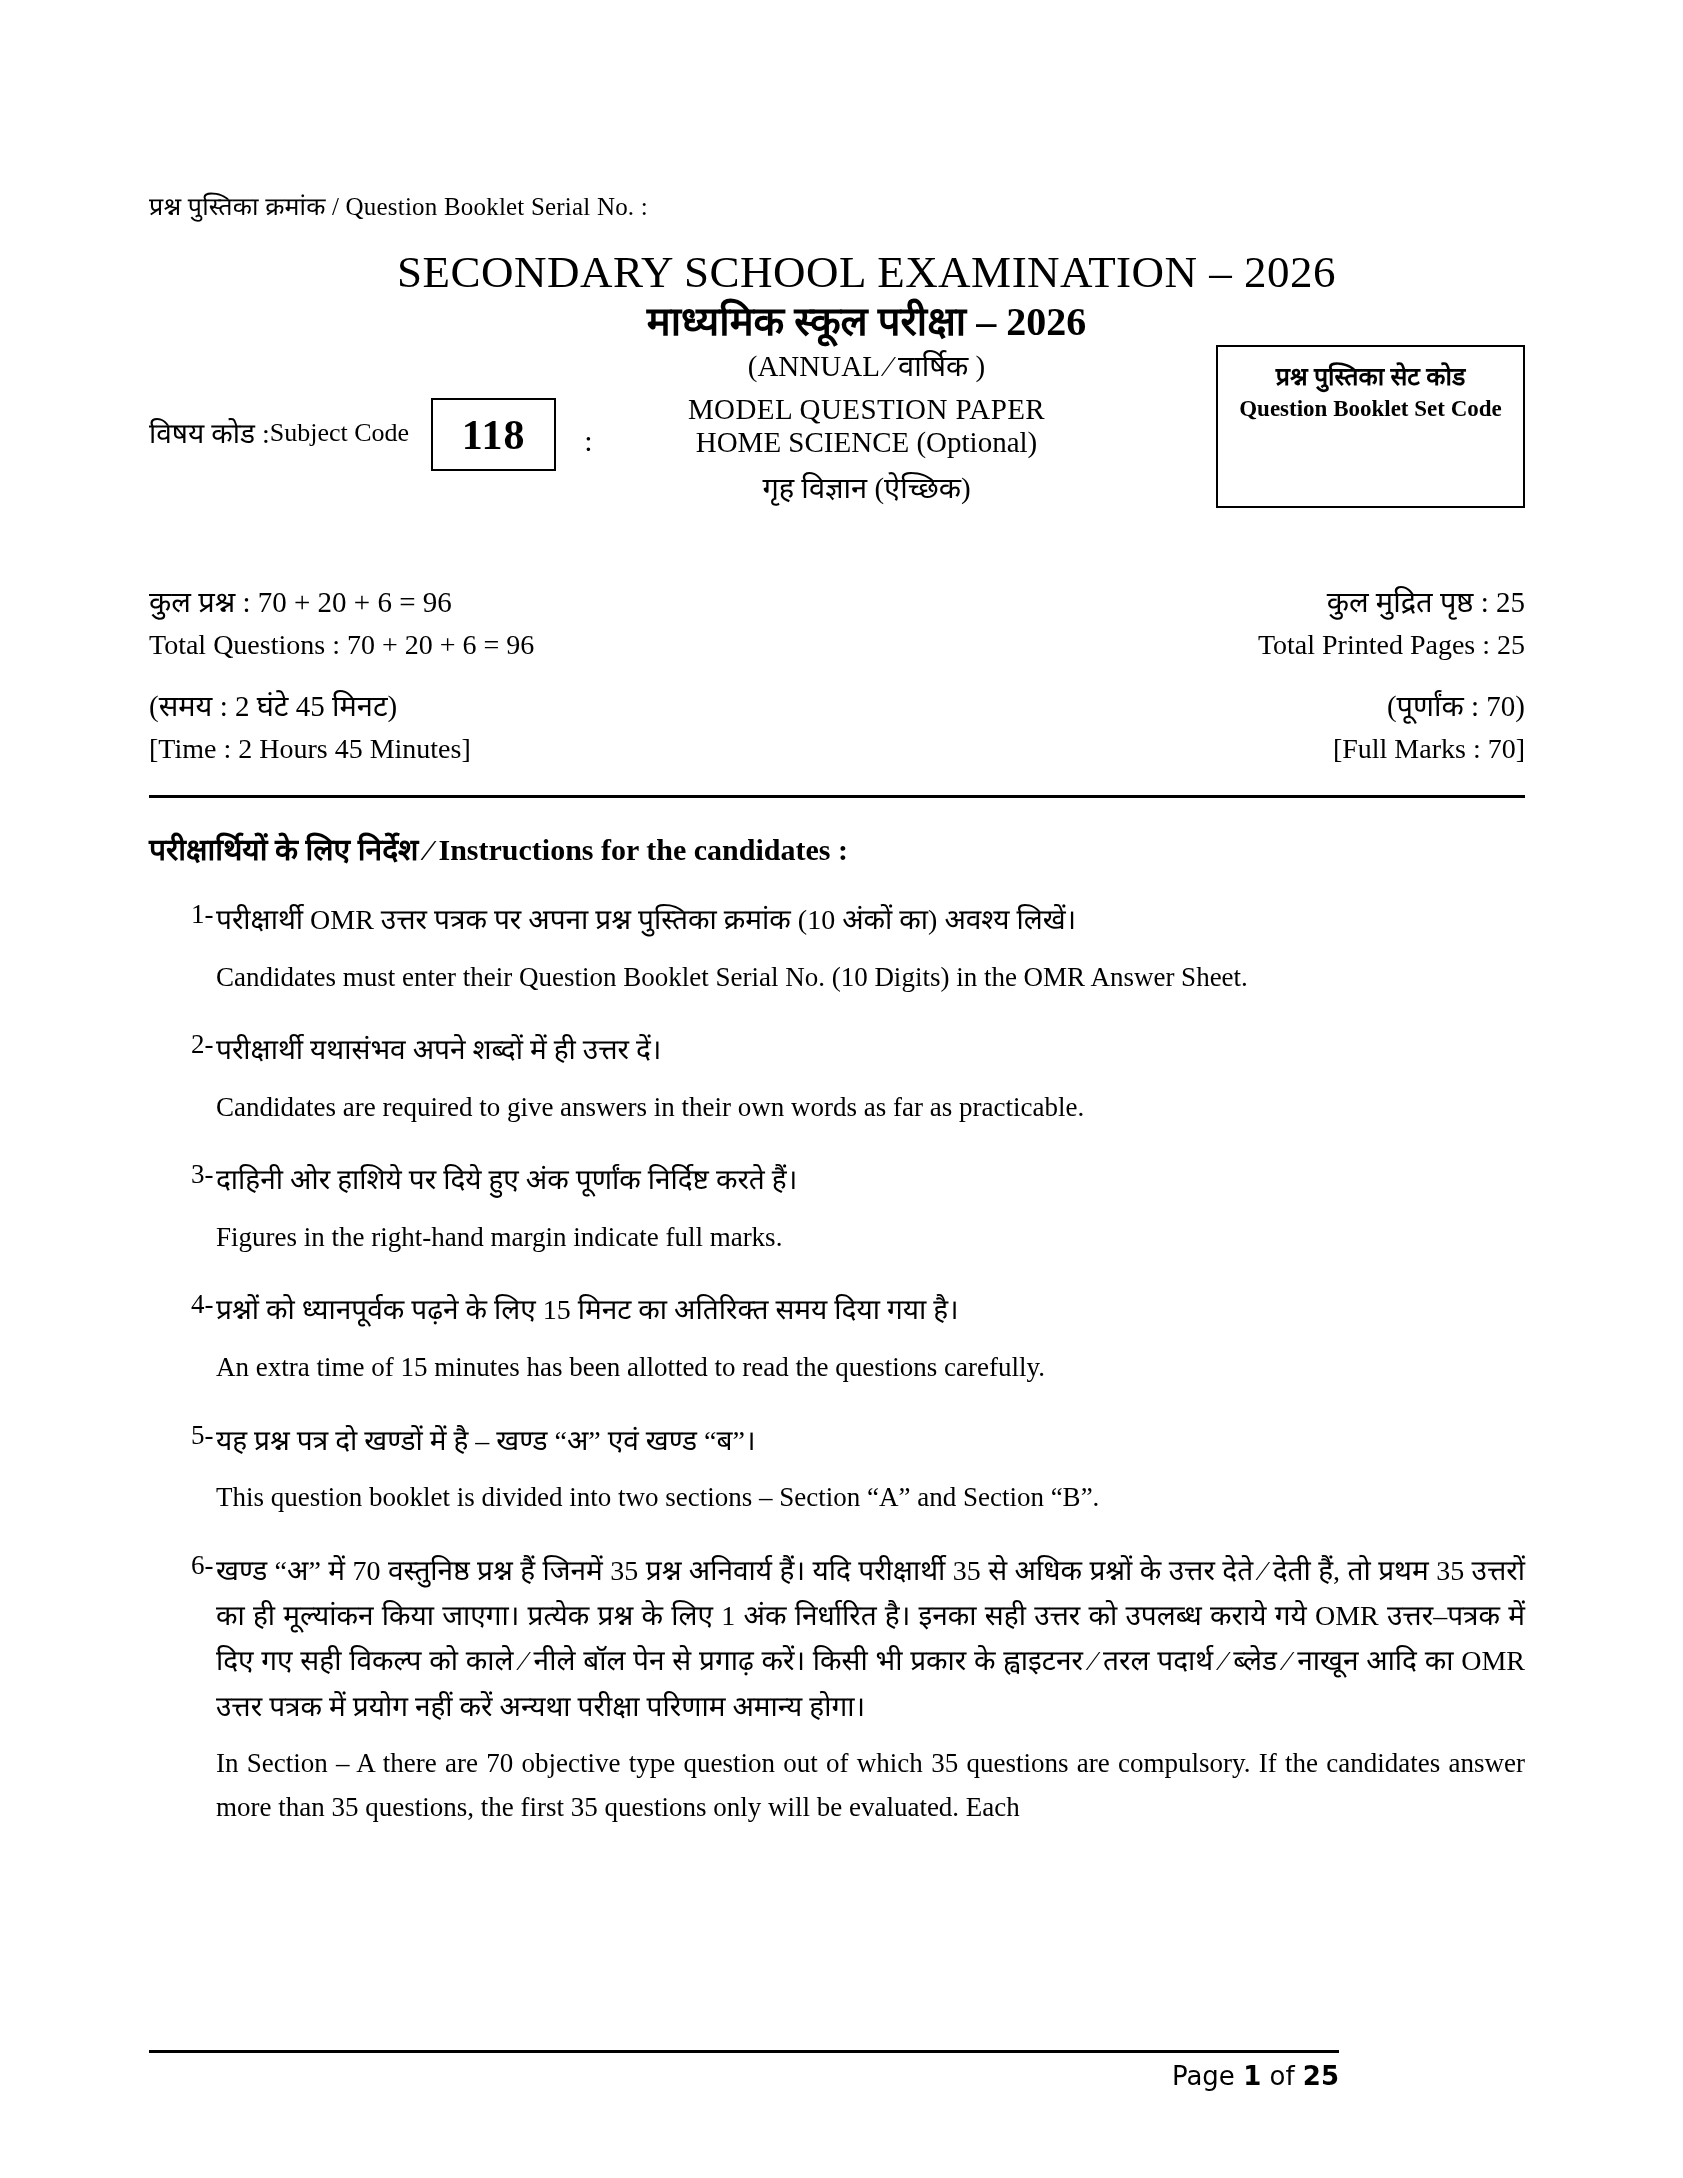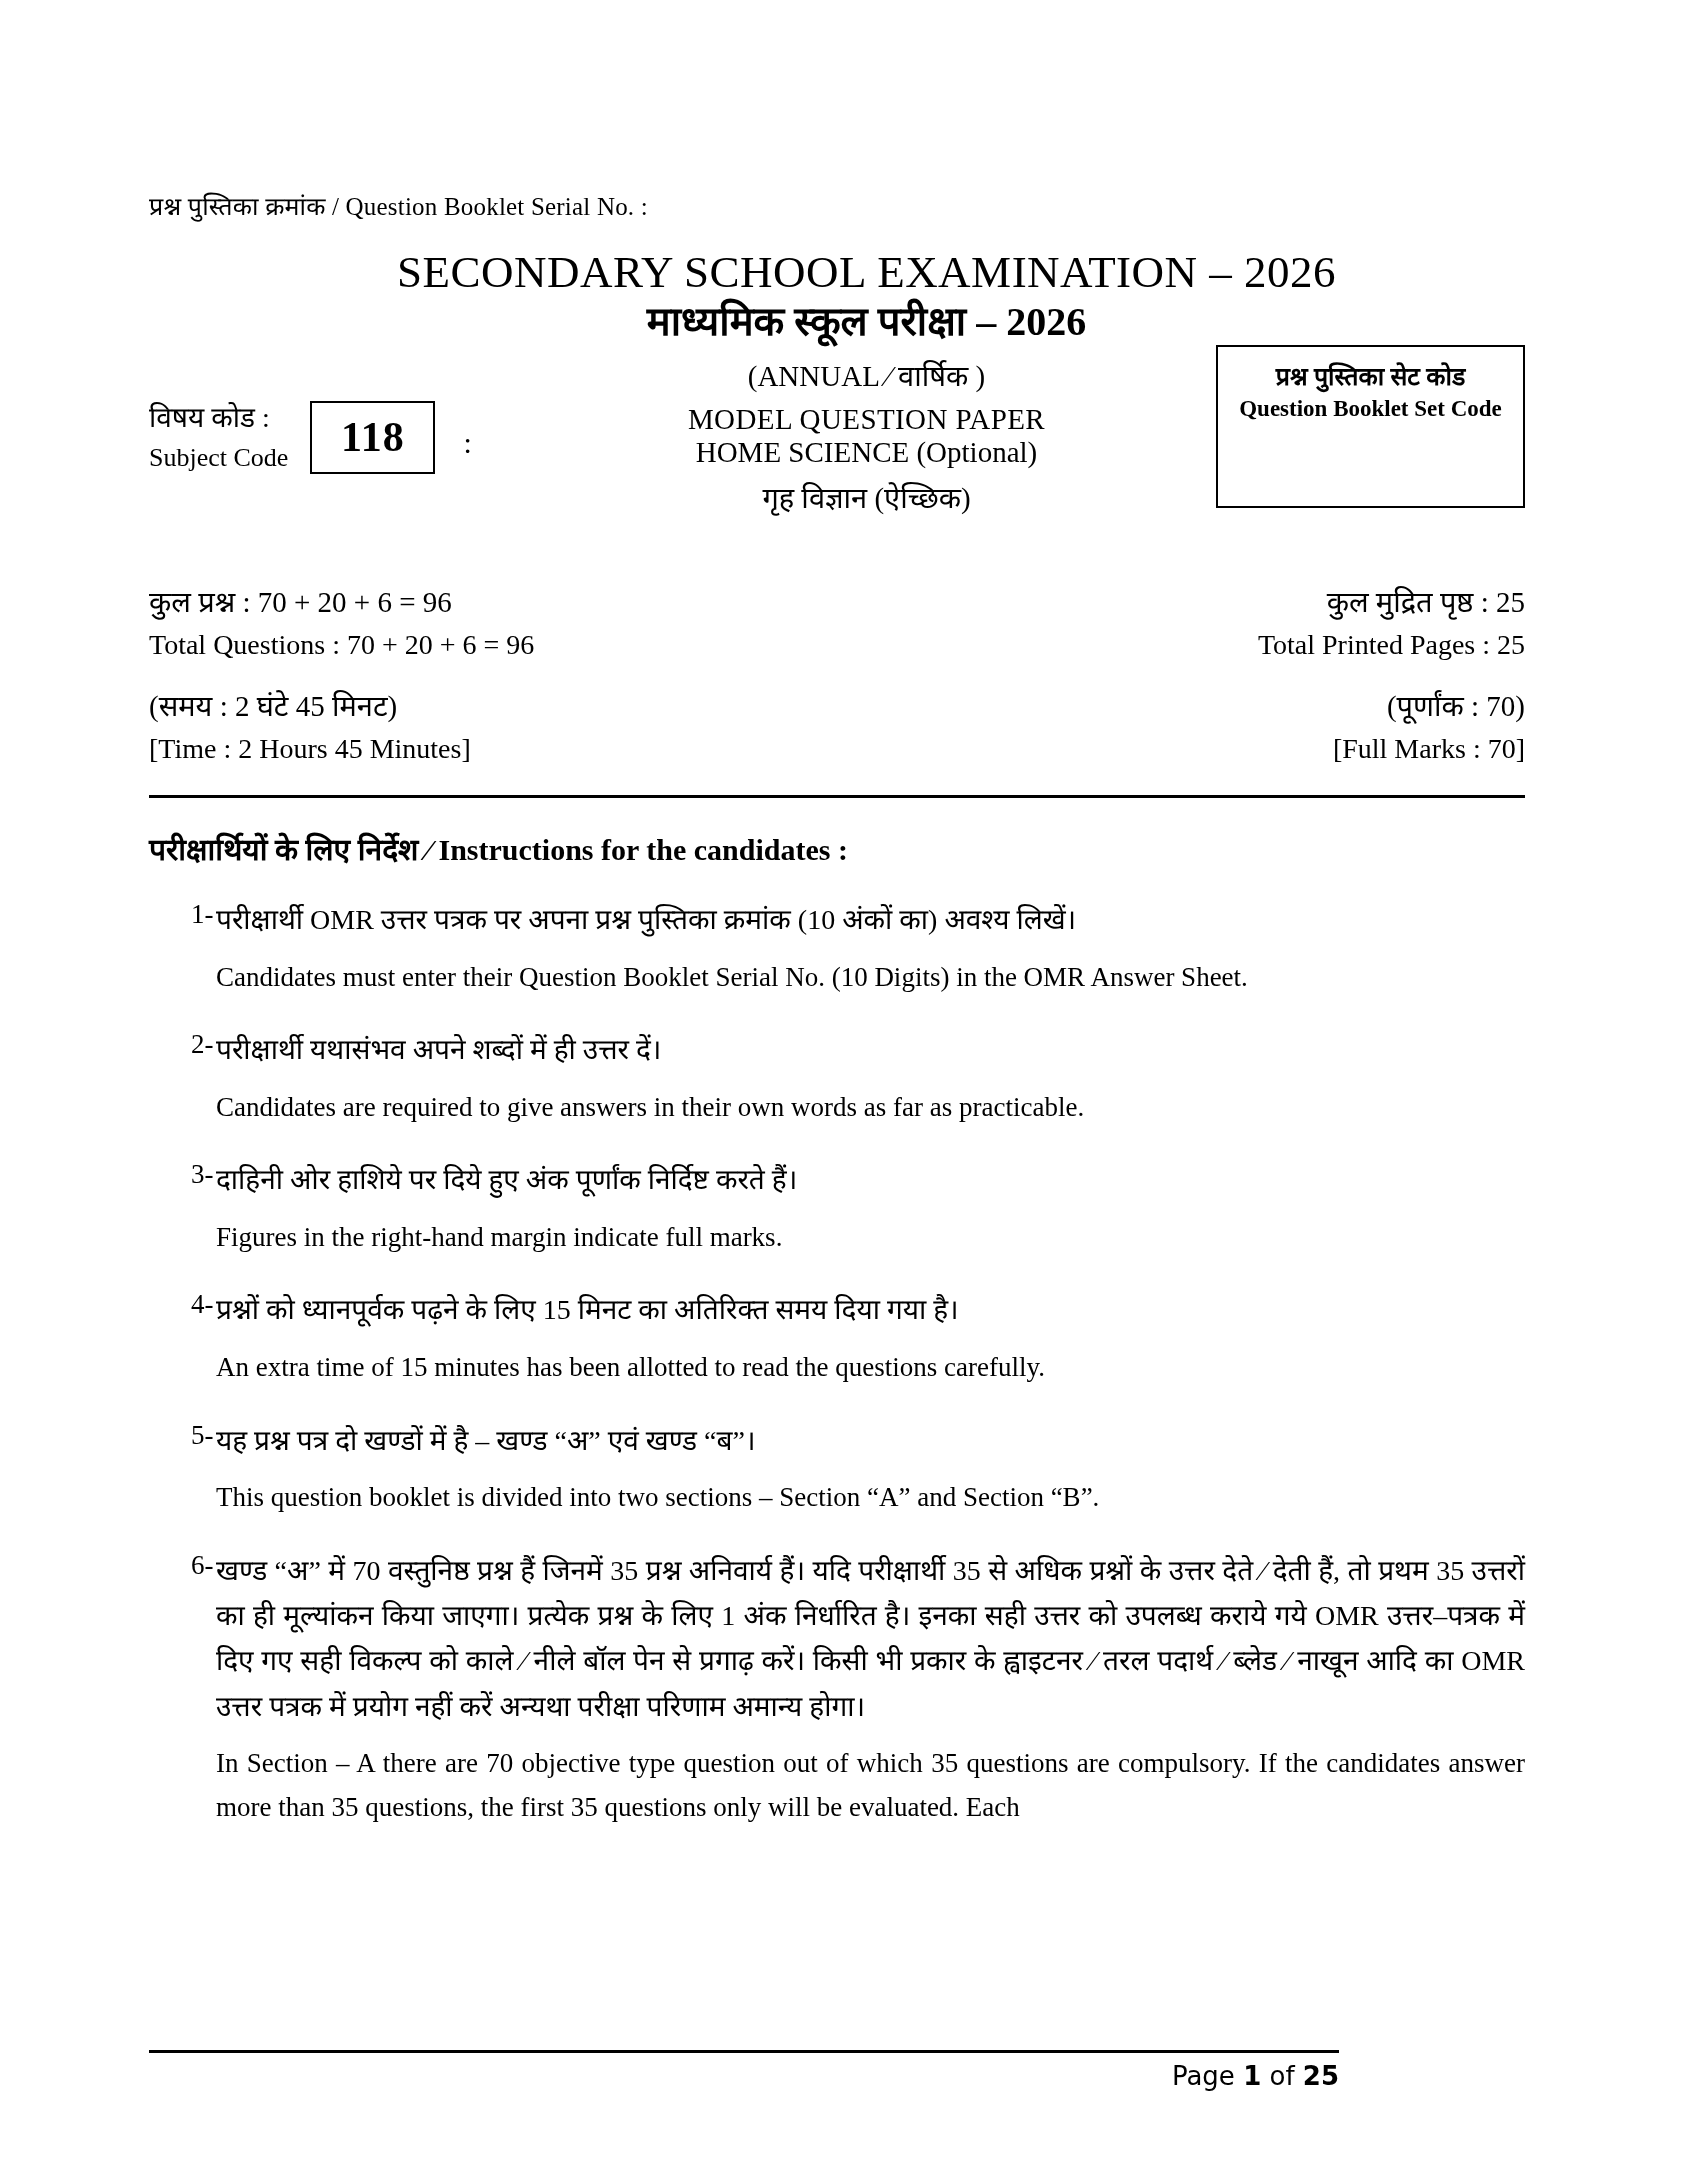--- a/index.html
+++ b/index.html
@@ -55,21 +55,20 @@
     text-align: center;
     font-size: 40px;
     line-height: 1.15;
     padding-left: 59px;
     margin-top: 2px;
     font-weight: bold;
   }
   .annual {
     text-align: center;
     font-size: 29px;
-    margin-top: 10px;
     padding-left: 59px;
   }
   .model-q {
     text-align: center;
     font-size: 29px;
     margin-top: 9px;
     padding-left: 59px;
     letter-spacing: 0.4px;
   }
   .subject-en {
@@ -87,21 +86,20 @@
   
   .subject-code {
     position: absolute;
     left: 0;
     top: 150px;
     display: flex;
     align-items: center;
   }
   .sc-labels {
     display: flex;
-    flex-direction: column;
     line-height: 1.45;
     font-size: 28px;
     padding-right: 22px;
   }
   .sc-hi { font-size: 28px; white-space: nowrap;}
   .sc-en { font-size: 26px; white-space: nowrap;}
   .code-box {
     border: 2px solid #000;
     width: 121px;
     height: 69px;

